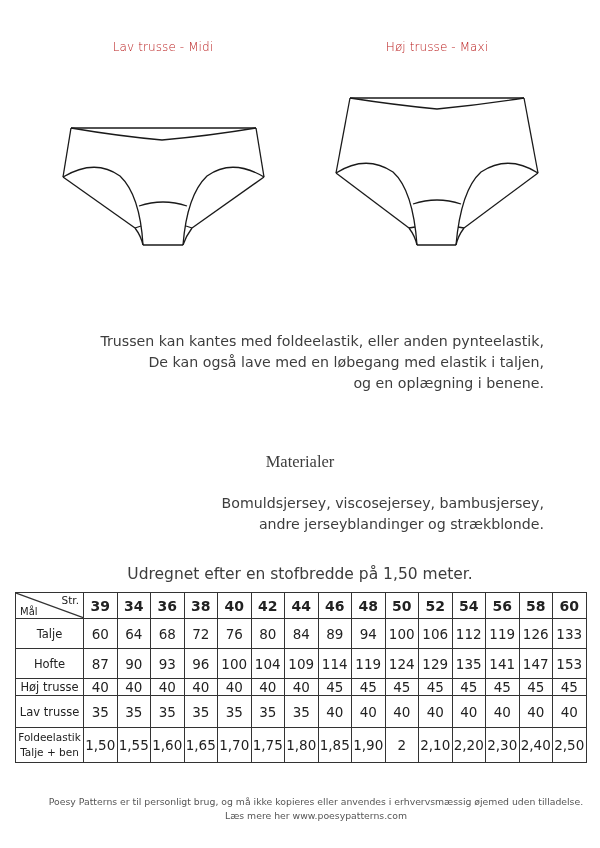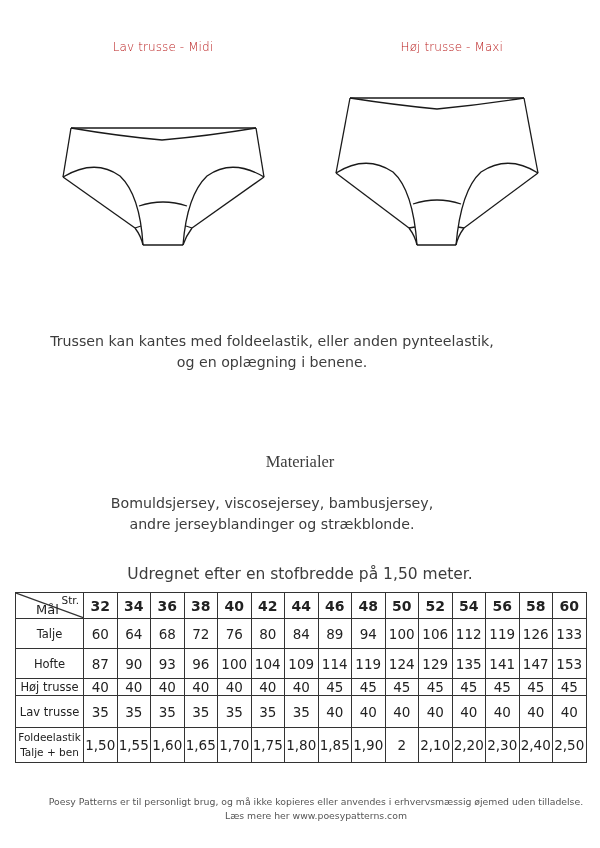--- a/index.html
+++ b/index.html
@@ -1,41 +1,41 @@
 <!DOCTYPE html>
 <html><head>
 <meta charset="utf-8">
 <style>
   html, body { margin: 0; padding: 0; background: #ffffff; }
   body { width: 600px; height: 848px; position: relative; overflow: hidden;
          font-family: "DejaVu Sans", sans-serif; color: #3a3a3a; }
   .abs { position: absolute; }
   .title { font-size: 12px; color: #b91c1c; font-weight: 300; letter-spacing: 0.1px; white-space: nowrap; text-align: center; }
-  .para { left: 0; width: 544px; text-align: center; font-size: 14.2px; line-height: 21px; color: #3d3d3d; }
+  .para { left: 0; width: 544px; text-align: right; font-size: 14.2px; line-height: 21px; color: #3d3d3d; }
   .para div { white-space: nowrap; }
   .heading { left: 0; width: 600px; text-align: center; font-size: 16.5px; color: #3d3d3d; }
   svg.garment { position: absolute; left: 0; top: 0; }
   table.sizes { position: absolute; left: 15px; top: 592px; border-collapse: collapse;
                 font-family: "DejaVu Sans", sans-serif; color: #222; table-layout: fixed; padding-left: 10px; }
   table.sizes td, table.sizes th { border: 1.5px solid #333; text-align: center; padding: 0; }
   table.sizes th { font-weight: bold; font-size: 14px; height: 25px; }
   table.sizes td { font-size: 13.5px; }
   table.sizes td.rowlabel { font-size: 11.5px; width: 67px; }
   table.sizes td.rowlabel.two { font-size: 10.5px; line-height: 15px; }
   .corner { position: relative; width: 67px; height: 25px; padding: 0 !important; }
   .corner svg { position: absolute; left: 0; top: 0; }
   .corner .str { position: absolute; right: 4px; top: 1px; font-size: 10.5px; }
-  .corner .mal { position: absolute; left: 20px; bottom: 1px; font-size: 13px; }
+  .corner .mal { position: absolute; left: 4px; bottom: 1px; font-size: 10px; }
   .footer { left: 0; width: 600px; text-align: center; font-size: 9.3px; color: #555; line-height: 14px; margin-left: 16px; }
 </style>
 </head>
 <body>
 
 <div class="abs title" style="left:83px; top:40px; width:160px;">Lav trusse - Midi</div>
-<div class="abs title" style="left:343px; top:40px; width:160px;text-align:right;">Høj trusse - Maxi</div>
+<div class="abs title" style="left:357px; top:40px; width:160px;">Høj trusse - Maxi</div>
 
 <svg class="garment" width="600" height="270" viewBox="0 0 600 270" fill="none" stroke="#1a1a1a" stroke-width="1.3" stroke-linejoin="round">
   <g>
 
     <path d="M71 128 L256 128"></path>
     <path d="M71 128 Q118 136 162 140 Q208 136 256 128"></path>
 
     <path d="M71 128 L63 177"></path>
     <path d="M256 128 L264 177"></path>
 
@@ -65,20 +65,21 @@
     <path d="M464 228 Q458 236 456 245"></path>
     <path d="M409 228 L415 227"></path>
     <path d="M464 228 L458 227"></path>
     <path d="M413 204 Q437 196 461 204"></path>
     <path d="M417 245 L456 245"></path>
   </g>
 </svg>
 
 <div class="abs para" style="top:331px;">
   <div>Trussen kan kantes med foldeelastik, eller anden pynteelastik,</div>
+  <div>De kan også lave med en løbegang med elastik i taljen,</div>
   <div>og en oplægning i benene.</div>
 </div>
 
 <div class="abs heading" style="top:452px;font-family:Liberation Serif, serif;">Materialer</div>
 <div class="abs para" style="top:493px;">
   <div>Bomuldsjersey, viscosejersey, bambusjersey,</div>
   <div>andre jerseyblandinger og strækblonde.</div>
 </div>
 
 <div class="abs heading" style="top:565px; font-size:15.5px;">Udregnet efter en stofbredde på 1,50 meter.</div>
@@ -104,21 +105,21 @@
   </colgroup>
   <tbody>
       <tr>
     <th class="corner">
       <svg width="68" height="25" viewBox="0 0 68 25">
             <line x1="0" y1="0" x2="68" y2="25" stroke="#333" stroke-width="1.2"></line>
           </svg>
       <span class="str" style="font-weight:normal">Str.</span>
       <span class="mal" style="font-weight:normal">Mål</span>
     </th>
-    <th>32</th>
+    <th>39</th>
     <th>34</th>
     <th>36</th>
     <th>38</th>
     <th>40</th>
     <th>42</th>
     <th>44</th>
     <th>46</th>
     <th>48</th>
     <th>50</th>
     <th>52</th>

